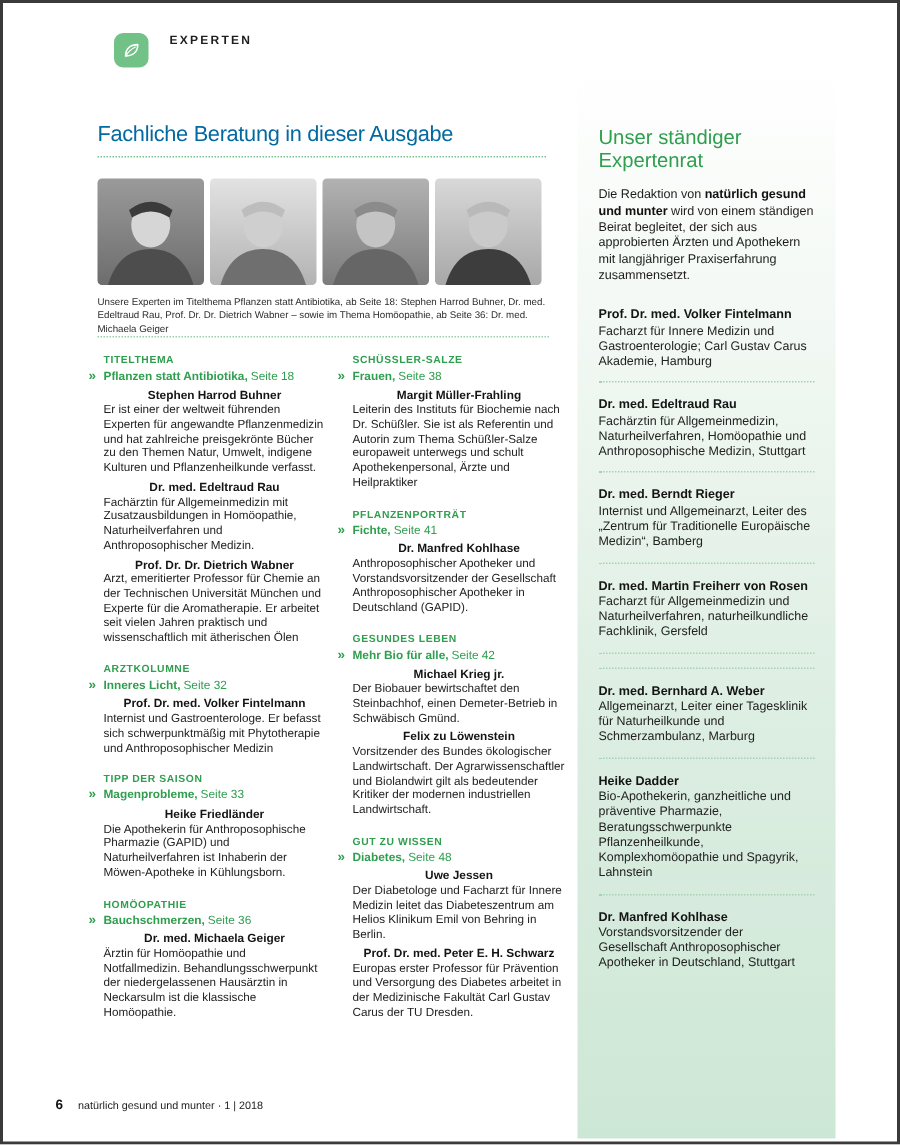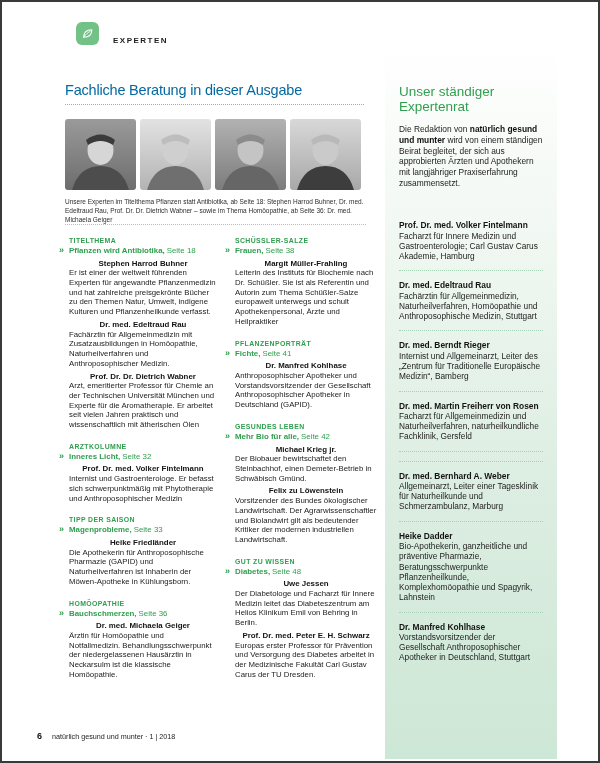--- a/index.html
+++ b/index.html
@@ -2,21 +2,21 @@
 <html><head>
 <meta charset="utf-8">
 <style>
   html,body{margin:0;padding:0;background:#e9e9e9;}
   .page{
     position:relative; width:600px; height:763px; background:#ffffff;
     border:2px solid #3a3a3a; box-sizing:border-box; overflow:hidden;
     font-family:"Liberation Sans", sans-serif; color:#1b1b1b;
   }
   
-  .brandbar{position:absolute; left:30px; top:20px; display:flex; align-items:flex-end;padding-left:44px;}
+  .brandbar{position:absolute; left:30px; top:20px; display:flex; align-items:flex-start;padding-left:44px;}
   .icon-badge{width:23px;height:23px;border-radius:6px;background:#72c287;
     display:flex;align-items:center;justify-content:center;}
   .kicker-label{margin-left:14px;font-size:8px;font-weight:bold;letter-spacing:1.5px;color:#1e1e1e;}
   
   .page-title{position:absolute;left:63px;top:80px;font-size:14.5px;letter-spacing:-0.2px;color:#0369a1;}
   .title-rule{position:absolute;left:63px;top:102px;width:299px;border-top:1.5px dotted #79c38f;}
   
   .photos{position:absolute;left:63px;top:117px;display:flex;gap:4px;}
   .photo{width:71px;height:71px;border-radius:3px;overflow:hidden;}
   .photo svg{display:block;}
@@ -34,21 +34,21 @@
   .topic-line .arrow{position:absolute;left:-10px;top:-1px;font-weight:bold;font-size:9px;}
   .topic{font-weight:bold;}
   .pageref{font-weight:normal;margin-left:2px;}
   .entry-name{font-size:7.9px;font-weight:bold;color:#141414;margin-top:3px;line-height:1.22;text-align:center;}
   .entry-text{font-size:7.8px;line-height:1.25;color:#222222;}
   
   .sidebar{position:absolute;left:383px;top:42px;width:172px;height:715px;box-sizing:border-box;
     padding:40px 14px 14px 14px;
     background:linear-gradient(180deg,#ffffff 0%,#f2f8f3 25%,#ddeee2 60%,#cde7d6 100%);}
   .sb-title{font-size:13.5px;line-height:1.12;color:#2f9e4e;margin-bottom:10px;}
-  .sb-intro{font-size:8.4px;line-height:1.27;color:#1d1d1d;margin-bottom:32px;}
+  .sb-intro{font-size:8.4px;line-height:1.27;color:#1d1d1d;margin-bottom:16px;}
   .sb-intro b{color:#111;}
   .sb-name{font-size:8.4px;font-weight:bold;color:#141414;line-height:1.22;}
   .sb-desc{font-size:8.3px;line-height:1.24;color:#222222;}
   .sb-div{border-top:1.5px dotted #a5d2b4;margin:9px 0;}
   
   .footer{position:absolute;left:35px;top:729px;display:flex;align-items:baseline;}
   .pagenum{font-size:9px;font-weight:bold;color:#111;}
   .issue{margin-left:10px;font-size:7.2px;color:#1c1c1c;}
 </style>
 </head>
@@ -100,21 +100,21 @@
       </div>
     </div>
 
   <div class="photo-caption">Unsere Experten im Titelthema Pflanzen statt Antibiotika, ab Seite 18: Stephen Harrod Buhner, Dr. med. Edeltraud Rau, Prof. Dr. Dr. Dietrich Wabner – sowie im Thema Homöopathie, ab Seite 36: Dr. med. Michaela Geiger</div>
   <div class="caption-rule"></div>
 
   <div class="columns">
     <div class="col col-0">
         <div class="section">
           <div class="sec-kicker">TITELTHEMA</div>
-          <div class="topic-line"><span class="arrow">»</span><span class="topic">Pflanzen wird Antibiotika,</span><span class="pageref">Seite 18</span></div>
+          <div class="topic-line"><span class="arrow">»</span><span class="topic">Pflanzen statt Antibiotika,</span><span class="pageref">Seite 18</span></div>
           <div class="entry-name">Stephen Harrod Buhner</div>
           <div class="entry-text">Er ist einer der weltweit führenden Experten für angewandte Pflanzenmedizin und hat zahlreiche preisgekrönte Bücher zu den Themen Natur, Umwelt, indigene Kulturen und Pflanzenheilkunde verfasst.</div>
           <div class="entry-name">Dr. med. Edeltraud Rau</div>
           <div class="entry-text">Fachärztin für Allgemeinmedizin mit Zusatzausbildungen in Homöopathie, Naturheilverfahren und Anthroposophischer Medizin.</div>
           <div class="entry-name">Prof. Dr. Dr. Dietrich Wabner</div>
           <div class="entry-text">Arzt, emeritierter Professor für Chemie an der Technischen Universität München und Experte für die Aromatherapie. Er arbeitet seit vielen Jahren praktisch und wissenschaftlich mit ätherischen Ölen</div>
         </div>
         <div class="section">
           <div class="sec-kicker">ARZTKOLUMNE</div>
           <div class="topic-line"><span class="arrow">»</span><span class="topic">Inneres Licht,</span><span class="pageref">Seite 32</span></div>

